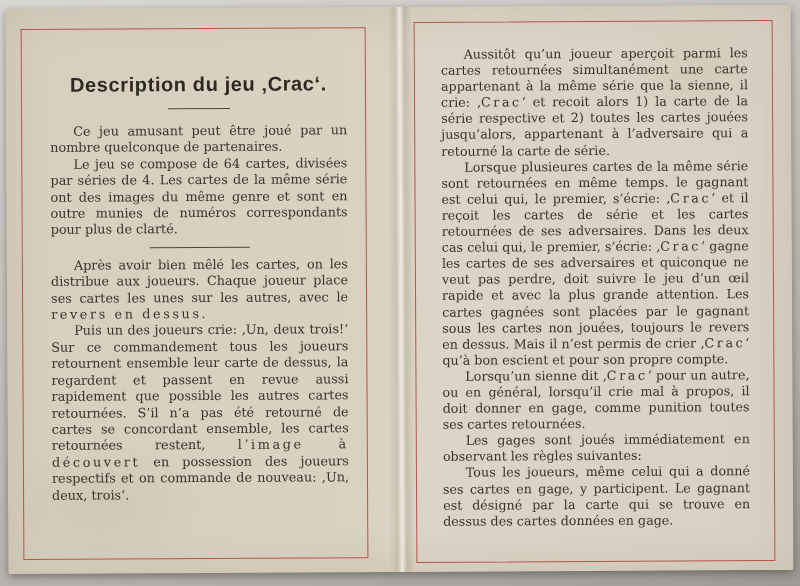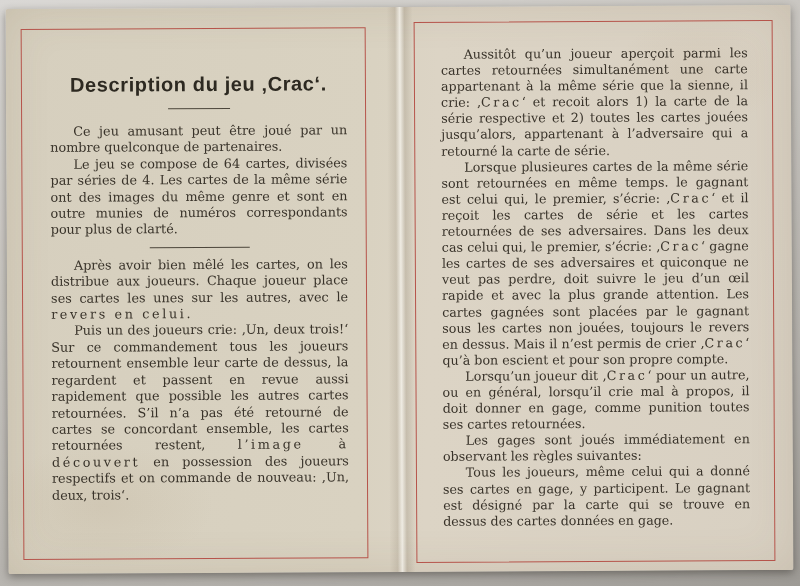--- a/index.html
+++ b/index.html
@@ -69,32 +69,32 @@
   <div class="sheet">
 
     <div class="frame frame-left">
       <div class="textcol textcol-left">
         <h1 class="page-title">Description du jeu ‚Crac‘.</h1>
         <div class="title-rule"></div>
         <div>
             <p class="para"><span>Ce jeu amusant peut être joué par un nombre quelconque de partenaires.</span></p>
             <p class="para"><span>Le jeu se compose de 64 cartes, divisées par séries de 4.  Les cartes de la même série ont des images du même genre et sont en outre munies de numéros correspondants pour plus de clarté.</span></p>
             <div class="section-rule"></div>
-            <p class="para"><span>Après avoir bien mêlé les cartes, on les distribue aux joueurs.  Chaque joueur place ses cartes les unes sur les autres, avec le </span><span class="spaced">revers en celui</span><span>.</span></p>
+            <p class="para"><span>Après avoir bien mêlé les cartes, on les distribue aux joueurs.  Chaque joueur place ses cartes les unes sur les autres, avec le </span><span class="spaced">revers en dessus</span><span>.</span></p>
             <p class="para"><span>Puis un des joueurs crie: ‚Un, deux trois!‘ Sur ce commandement tous les joueurs retournent ensemble leur carte de dessus, la regardent et passent en revue aussi rapidement que possible les autres cartes retournées. S’il n’a pas été retourné de cartes se concordant ensemble, les cartes retournées restent, </span><span class="spaced">l’image à découvert</span><span> en possession des joueurs respectifs et on commande de nouveau: ‚Un, deux, trois‘.</span></p>
           </div>
       </div>
     </div>
 
     <div class="frame frame-right">
       <div class="textcol textcol-right">
         <div>
             <p class="para"><span>Aussitôt qu’un joueur aperçoit parmi les cartes retournées simultanément une carte appartenant à la même série que la sienne, il crie: ‚</span><span class="spaced">Crac</span><span>‘ et recoit alors 1) la carte de la série respective et 2) toutes les cartes jouées jusqu’alors, appartenant à l’adversaire qui a retourné la carte de série.</span></p>
             <p class="para"><span>Lorsque plusieures cartes de la même série sont retournées en même temps. le gagnant est celui qui, le premier, s’écrie: ‚</span><span class="spaced">Crac</span><span>‘ et il reçoit les cartes de série et les cartes retournées de ses adversaires.  Dans les deux cas celui qui, le premier, s’écrie: ‚</span><span class="spaced">Crac</span><span>‘ gagne les cartes de ses adversaires et quiconque ne veut pas perdre, doit suivre le jeu d’un œil rapide et avec la plus grande attention. Les cartes gagnées sont placées par le gagnant sous les cartes non jouées, toujours le revers en dessus.  Mais il n’est permis de crier ‚</span><span class="spaced">Crac</span><span>‘ qu’à bon escient et pour son propre compte.</span></p>
-            <p class="para"><span>Lorsqu’un joueur dit ‚</span><span class="spaced">Crac</span><span>‘ pour un autre, ou en général, lorsqu’il crie mal à propos, il doit donner en gage, comme punition toutes ses cartes retournées.</span></p>
+            <p class="para"><span>Lorsqu’un sienne dit ‚</span><span class="spaced">Crac</span><span>‘ pour un autre, ou en général, lorsqu’il crie mal à propos, il doit donner en gage, comme punition toutes ses cartes retournées.</span></p>
             <p class="para"><span>Les gages sont joués immédiatement en observant les règles suivantes:</span></p>
             <p class="para"><span>Tous les joueurs, même celui qui a donné ses cartes en gage, y participent.  Le gagnant est désigné par la carte qui se trouve en dessus des cartes données en gage.</span></p>
           </div>
       </div>
     </div>
 
     <div class="fold"></div>
   </div>
 </div>
 

